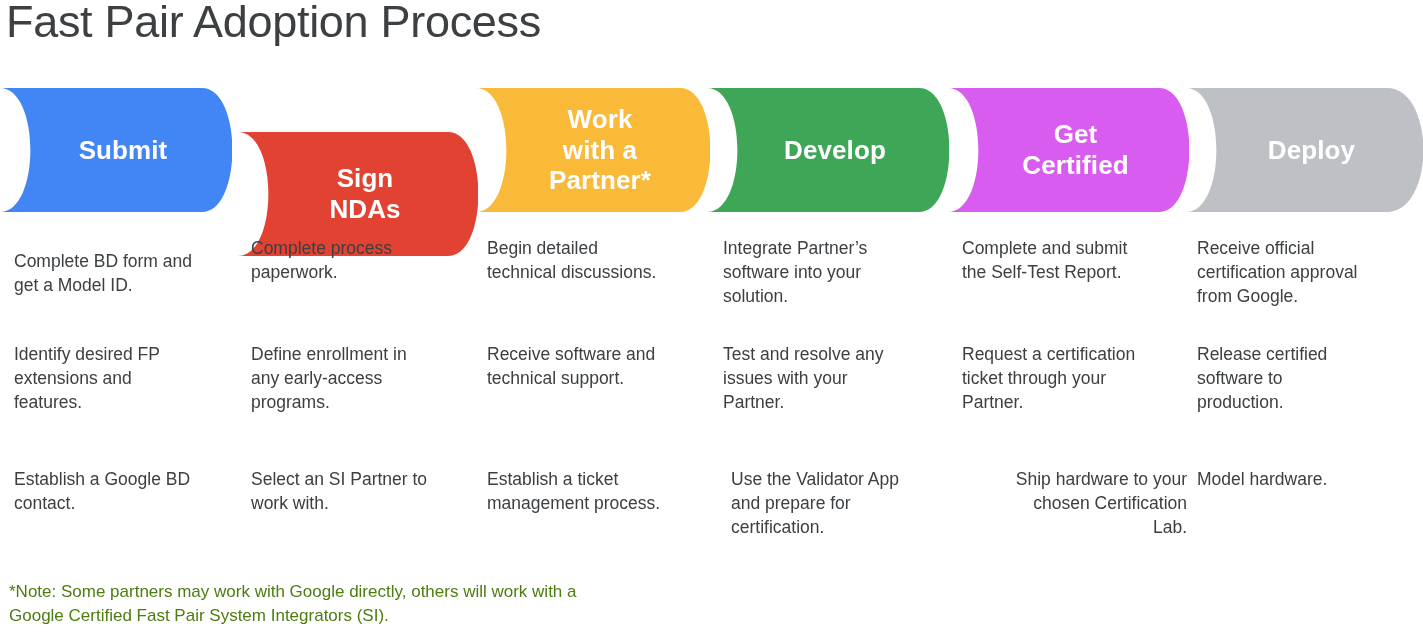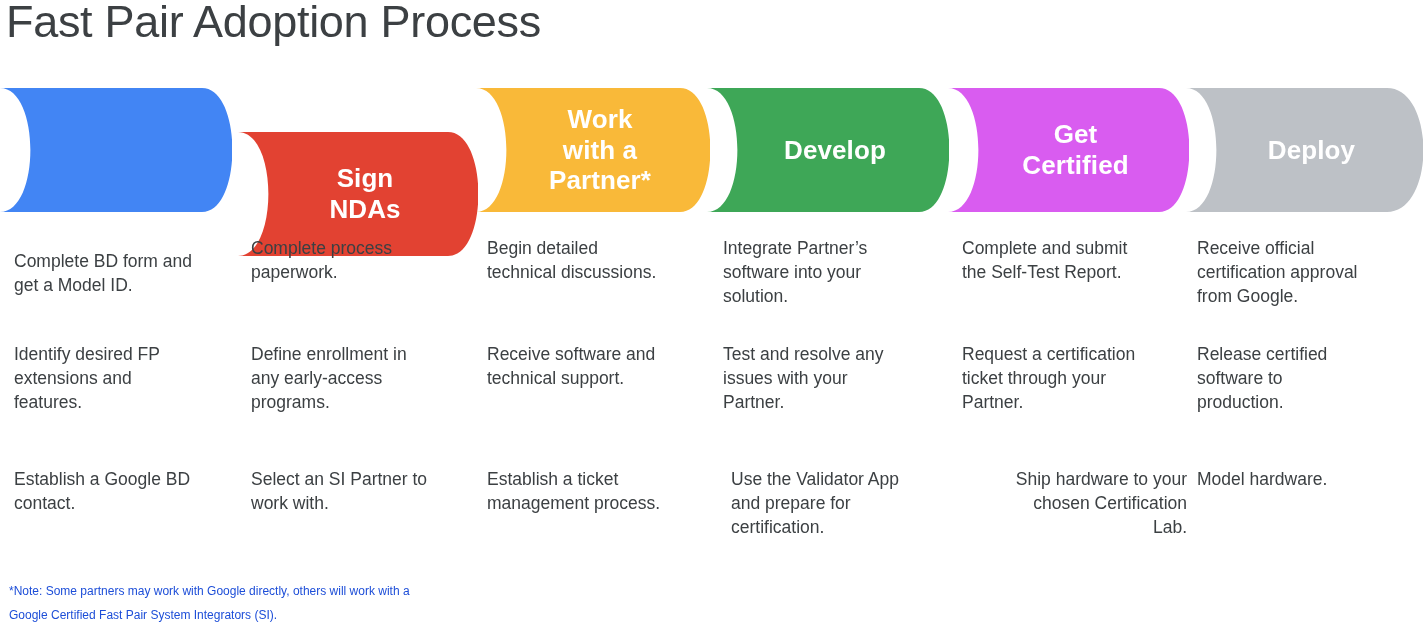--- a/index.html
+++ b/index.html
@@ -82,37 +82,38 @@
   }
   .step-item.r0 { top: 0px; }
   .step-item.r1 { top: 106px; }
   .step-item.r2 { top: 231px; }
 
   #footnote {
     position: absolute;
     left: 9px;
     top: 580px;
     width: 700px;
-    font-size: 12px;
+    font-size: 17px;
     line-height: 23.5px;
-    color: #1d4ed8;
+    color: #4d7c0f;
     white-space: pre-line;
   }
 </style>
 </head>
 <body>
 
 <div id="page-title">Fast Pair Adoption Process</div>
 
 <div id="chevron-band">
     <div class="chevron" style="left: 0px; width: 232px;">
       <svg class="chev-shape" viewBox="0 0 232 124" preserveAspectRatio="none">
         <path d="M 0,0 L 202,0 C 242.5,0 242.5,124 202,124 L 0,124 C 40.5,124 40.5,0 0,0 Z" fill="#4285f4"></path>
       </svg>
       <div class="chev-label">
+        <span>Submit</span>
       </div>
     </div>
     <div class="chevron" style="left: 238px; width: 240px; margin-top: 44px;">
       <svg class="chev-shape" viewBox="0 0 240 124" preserveAspectRatio="none">
         <path d="M 0,0 L 210,0 C 250.5,0 250.5,124 210,124 L 0,124 C 40.5,124 40.5,0 0,0 Z" fill="#e24232"></path>
       </svg>
       <div class="chev-label">
         <span>Sign</span>
         <span>NDAs</span>
       </div>

